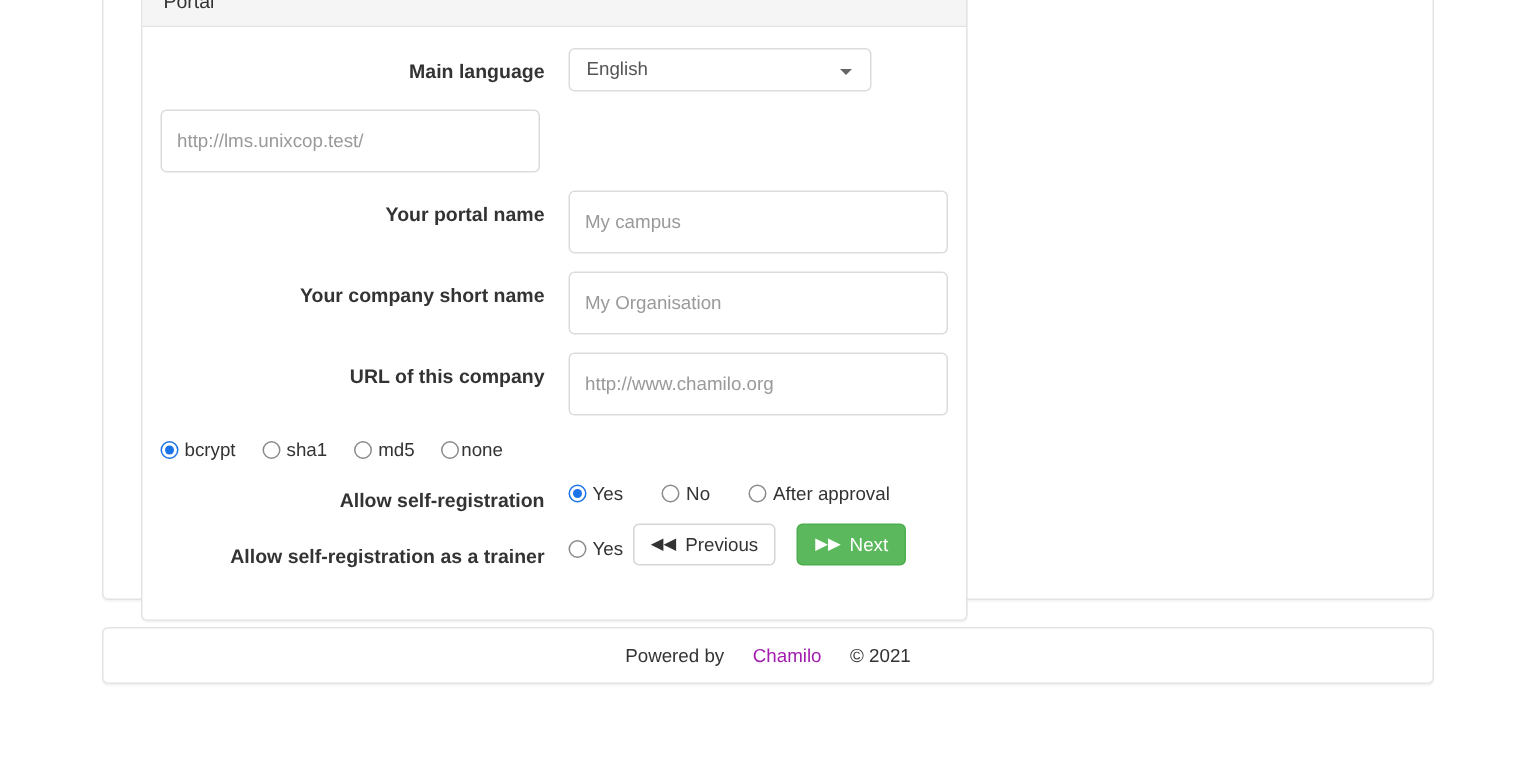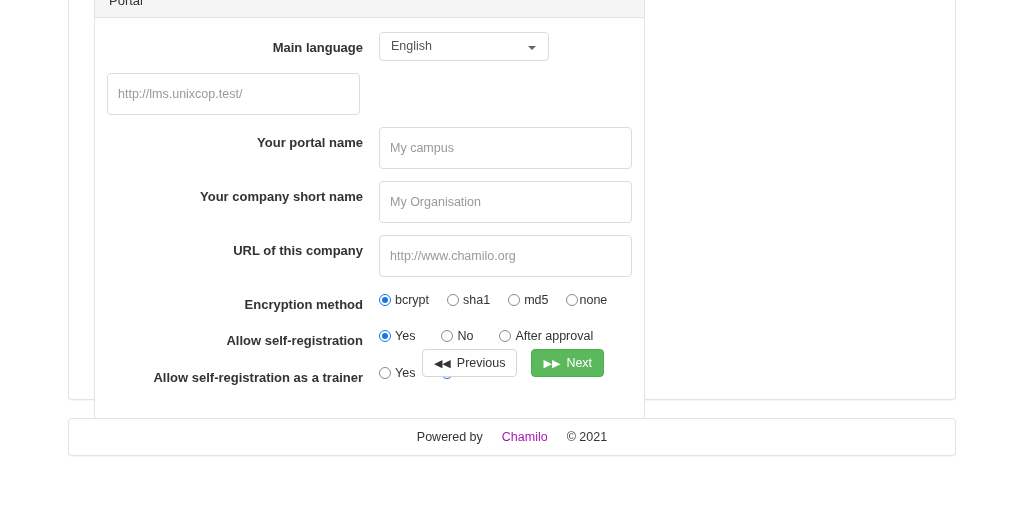--- a/index.html
+++ b/index.html
@@ -74,21 +74,21 @@
     color: #555;
     background: #fff;
     border: 1px solid #dcdcdc;
     border-radius: 4px;
     outline: none;
   }
   .text-input::placeholder { color: #9a9a9a; opacity: 1; }
 
   .select-wrap {
     position: relative;
-    width: 170px; height: 29px;
+    width: 202px; height: 29px;
     border: 1px solid #dcdcdc;
     border-radius: 4px;
     background: #fff;
   }
   .select-value {
     position: absolute; left: 11px; top: 6px;
     font-size: 12.5px; color: #555;
   }
   .caret {
     position: absolute; right: 12px; top: 13px;
@@ -237,23 +237,20 @@
         <div class="form-row">
           <div class="ctrl-label">
             <span>URL of this company</span>
           </div>
           <div class="ctrl-field">
             <input class="text-input" type="text" placeholder="http://www.chamilo.org" style="">
           </div>
         </div>
 
         <div class="form-row">
-          <div class="ctrl-label">
-            <span>Encryption method</span>
-          </div>
           <div class="ctrl-field">
             <div class="radio-group">
               <span class="radio-opt" style="margin-right:18px;">
                 <span class="radio-dot on"></span>
                 <span class="radio-label">bcrypt</span>
               </span>
               <span class="radio-opt" style="margin-right:18px;">
                 <span class="radio-dot"></span>
                 <span class="radio-label">sha1</span>
               </span>

